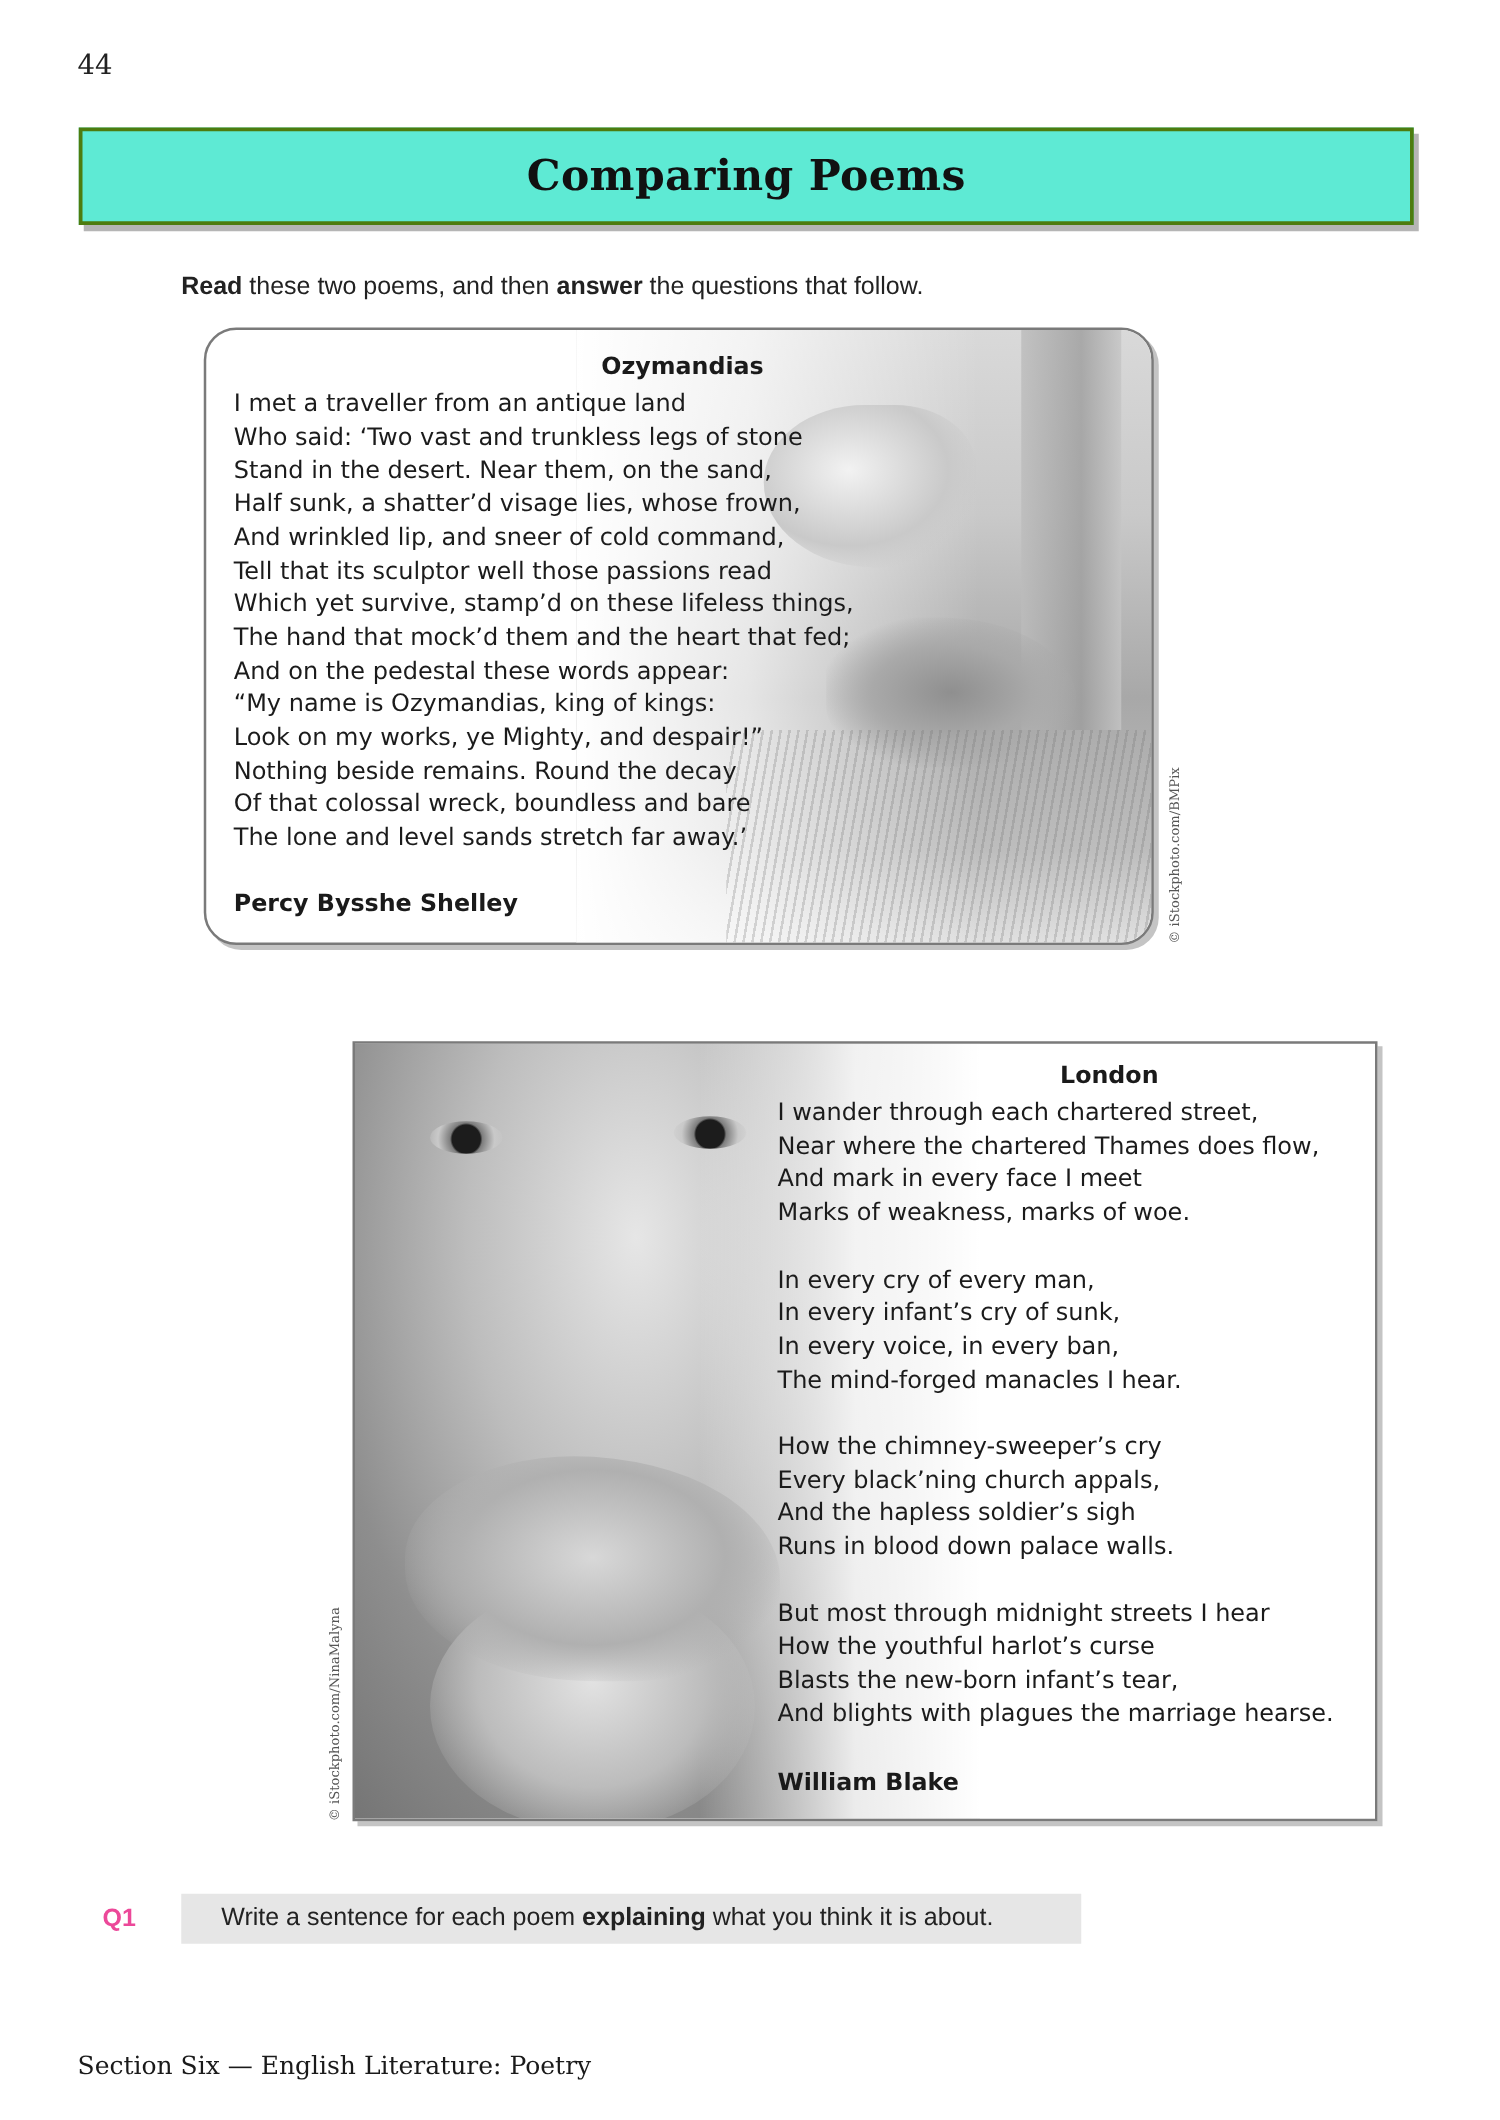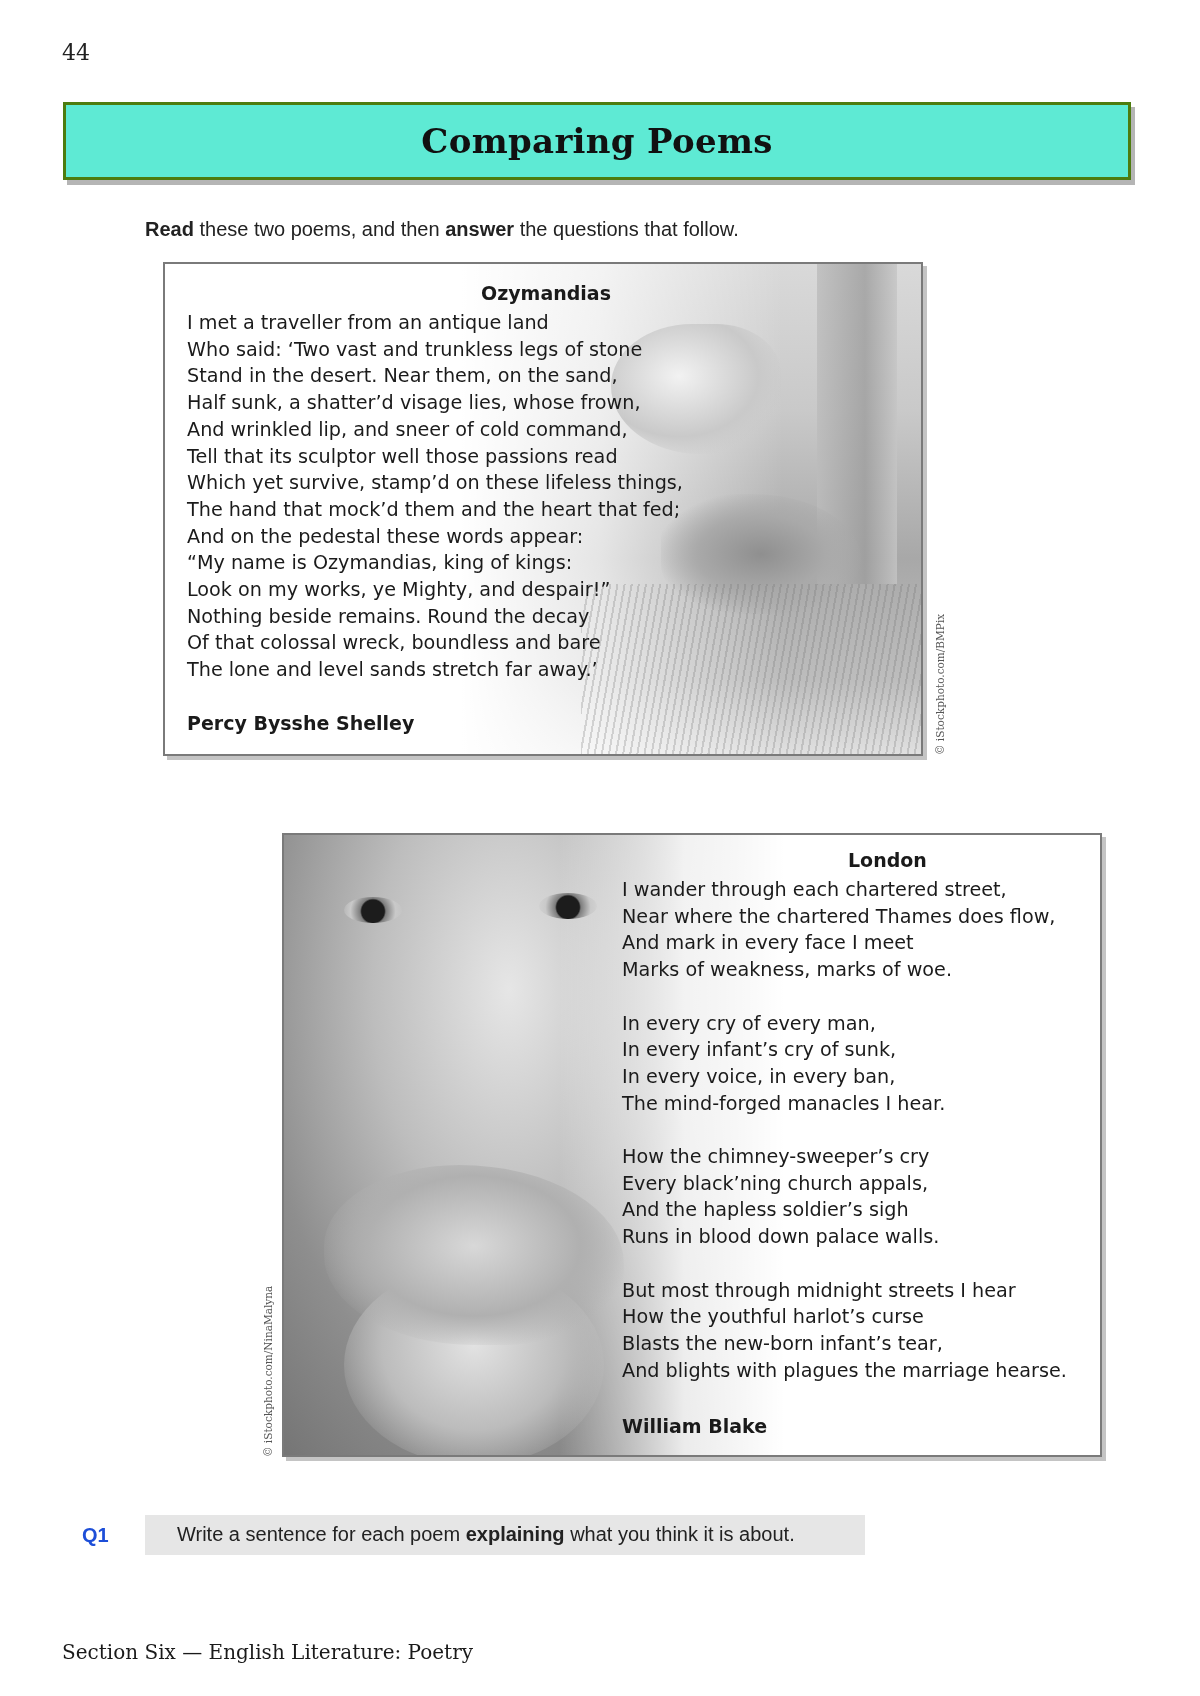--- a/index.html
+++ b/index.html
@@ -25,21 +25,21 @@
     position: absolute; left: 145px; top: 218px;
     font-family: "Liberation Sans", sans-serif; font-size: 20px; color: #222;
   }
   .intro b { font-weight: bold; }
 
   .poem-box {
     position: absolute; border: 2px solid #7a7a7a; background: #fff;
     box-shadow: 4px 4px 0 #c4c4c4; overflow: hidden;
   }
   
-  #box-ozy { left: 163px; top: 262px; width: 756px; height: 490px; }
+  #box-ozy { left: 163px; top: 262px; width: 756px; height: 490px; border-radius: 26px; }
   .ozy-photo {
     position: absolute; right: 0; top: 0; width: 460px; height: 100%;
     background:
       radial-gradient(ellipse at 45% 20%, rgba(255,255,255,0.0) 0%, rgba(255,255,255,0) 30%),
       linear-gradient(90deg, rgba(255,255,255,1) 0%, rgba(255,255,255,0.7) 30%, rgba(255,255,255,0) 70%),
       linear-gradient(180deg, #d9d9d9 0%, #c9c9c9 30%, #a8a8a8 60%, #bdbdbd 85%, #e0e0e0 100%);
   }
   .ozy-pillar {
     position: absolute; right: 24px; top: 0; width: 80px; height: 320px;
     background: linear-gradient(90deg, #bcbcbc, #9d9d9d 60%, #c5c5c5);
@@ -103,21 +103,21 @@
   }
   #box-london .poem-title { left: 564px; top: 14px; }
   #box-london .poem-text { left: 338px; top: 42px; }
   #box-london .poem-author { left: 338px; top: 580px; }
   .stanza { margin-bottom: 26.7px; }
   .stanza:last-child { margin-bottom: 0; }
 
   .q-row { position: absolute; left: 82px; top: 1515px; display: flex; align-items: center; }
   .q-label {
     font-family: "Liberation Sans", sans-serif; font-weight: bold; font-size: 20px;
-    width: 63px; color: #1d4ed8;
+    width: 63px; color: #ec4899;
   }
   .q-box {
     background: #e6e6e6; padding: 8px 14px 9px 32px; width: 674px;
     font-family: "Liberation Sans", sans-serif; font-size: 20px; color: #222;
   }
   .q-box b { font-weight: bold; }
 
   .footer {
     position: absolute; left: 62px; top: 1640px;
     font-family: "DejaVu Serif", serif; font-size: 20px; color: #1a1a1a;

